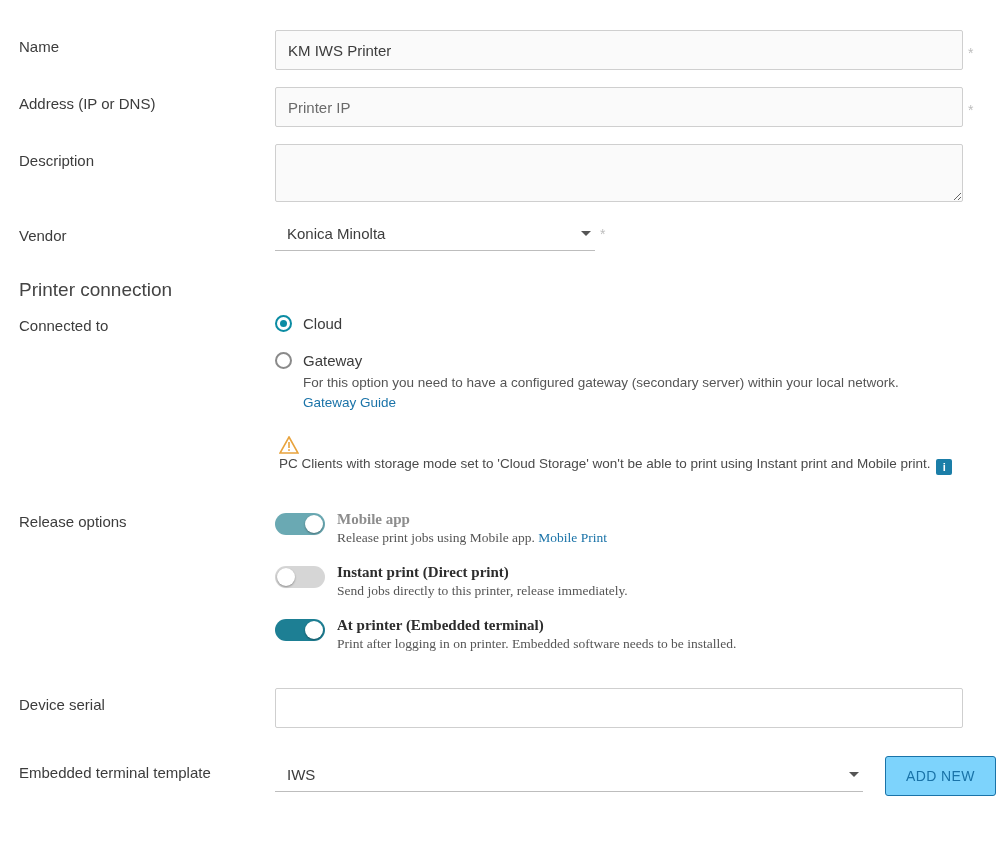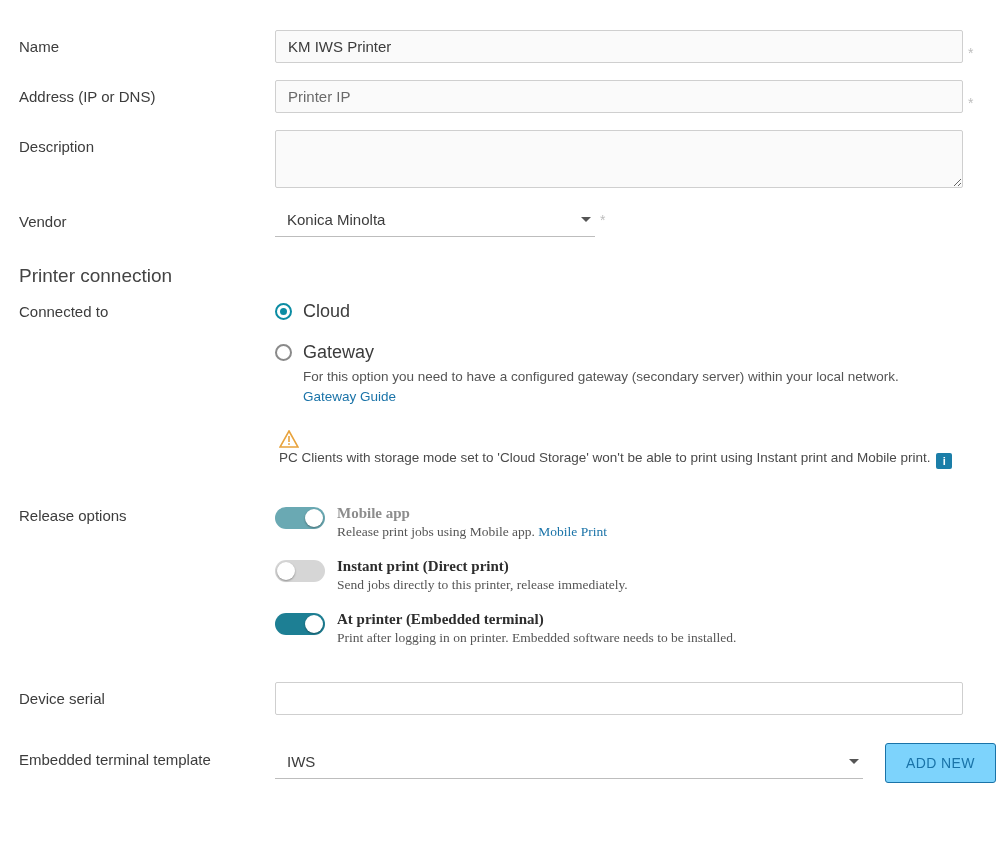--- a/index.html
+++ b/index.html
@@ -32,21 +32,21 @@
     font-size: 15px;
     color: #3c3c3c;
     flex: none;
   }
   .field {
     flex: 1;
     position: relative;
   }
   input.text-input, textarea.text-input {
     width: 688px;
-    height: 33px;
+    height: 40px;
     border: 1px solid #cfcfcf;
     background: #fafafa;
     border-radius: 2px;
     padding: 6px 12px;
     font-family: "Liberation Sans", sans-serif;
     font-size: 15px;
     color: #3c3c3c;
     outline: none;
   }
   input.text-input::placeholder, textarea.text-input::placeholder {
@@ -115,21 +115,21 @@
   }
   .radio.checked::after {
     content: "";
     position: absolute;
     left: 3px; top: 3px;
     width: 7px; height: 7px;
     border-radius: 50%;
     background: #0b8ca3;
   }
   .radio-label {
-    font-size: 18px;
+    font-size: 15px;
     color: #3c3c3c;
   }
   .sub-text {
     padding-left: 28px;
     font-size: 13.5px;
     color: #555555;
     line-height: 1.45;
     margin-top: 2px;
   }
   a.link {

